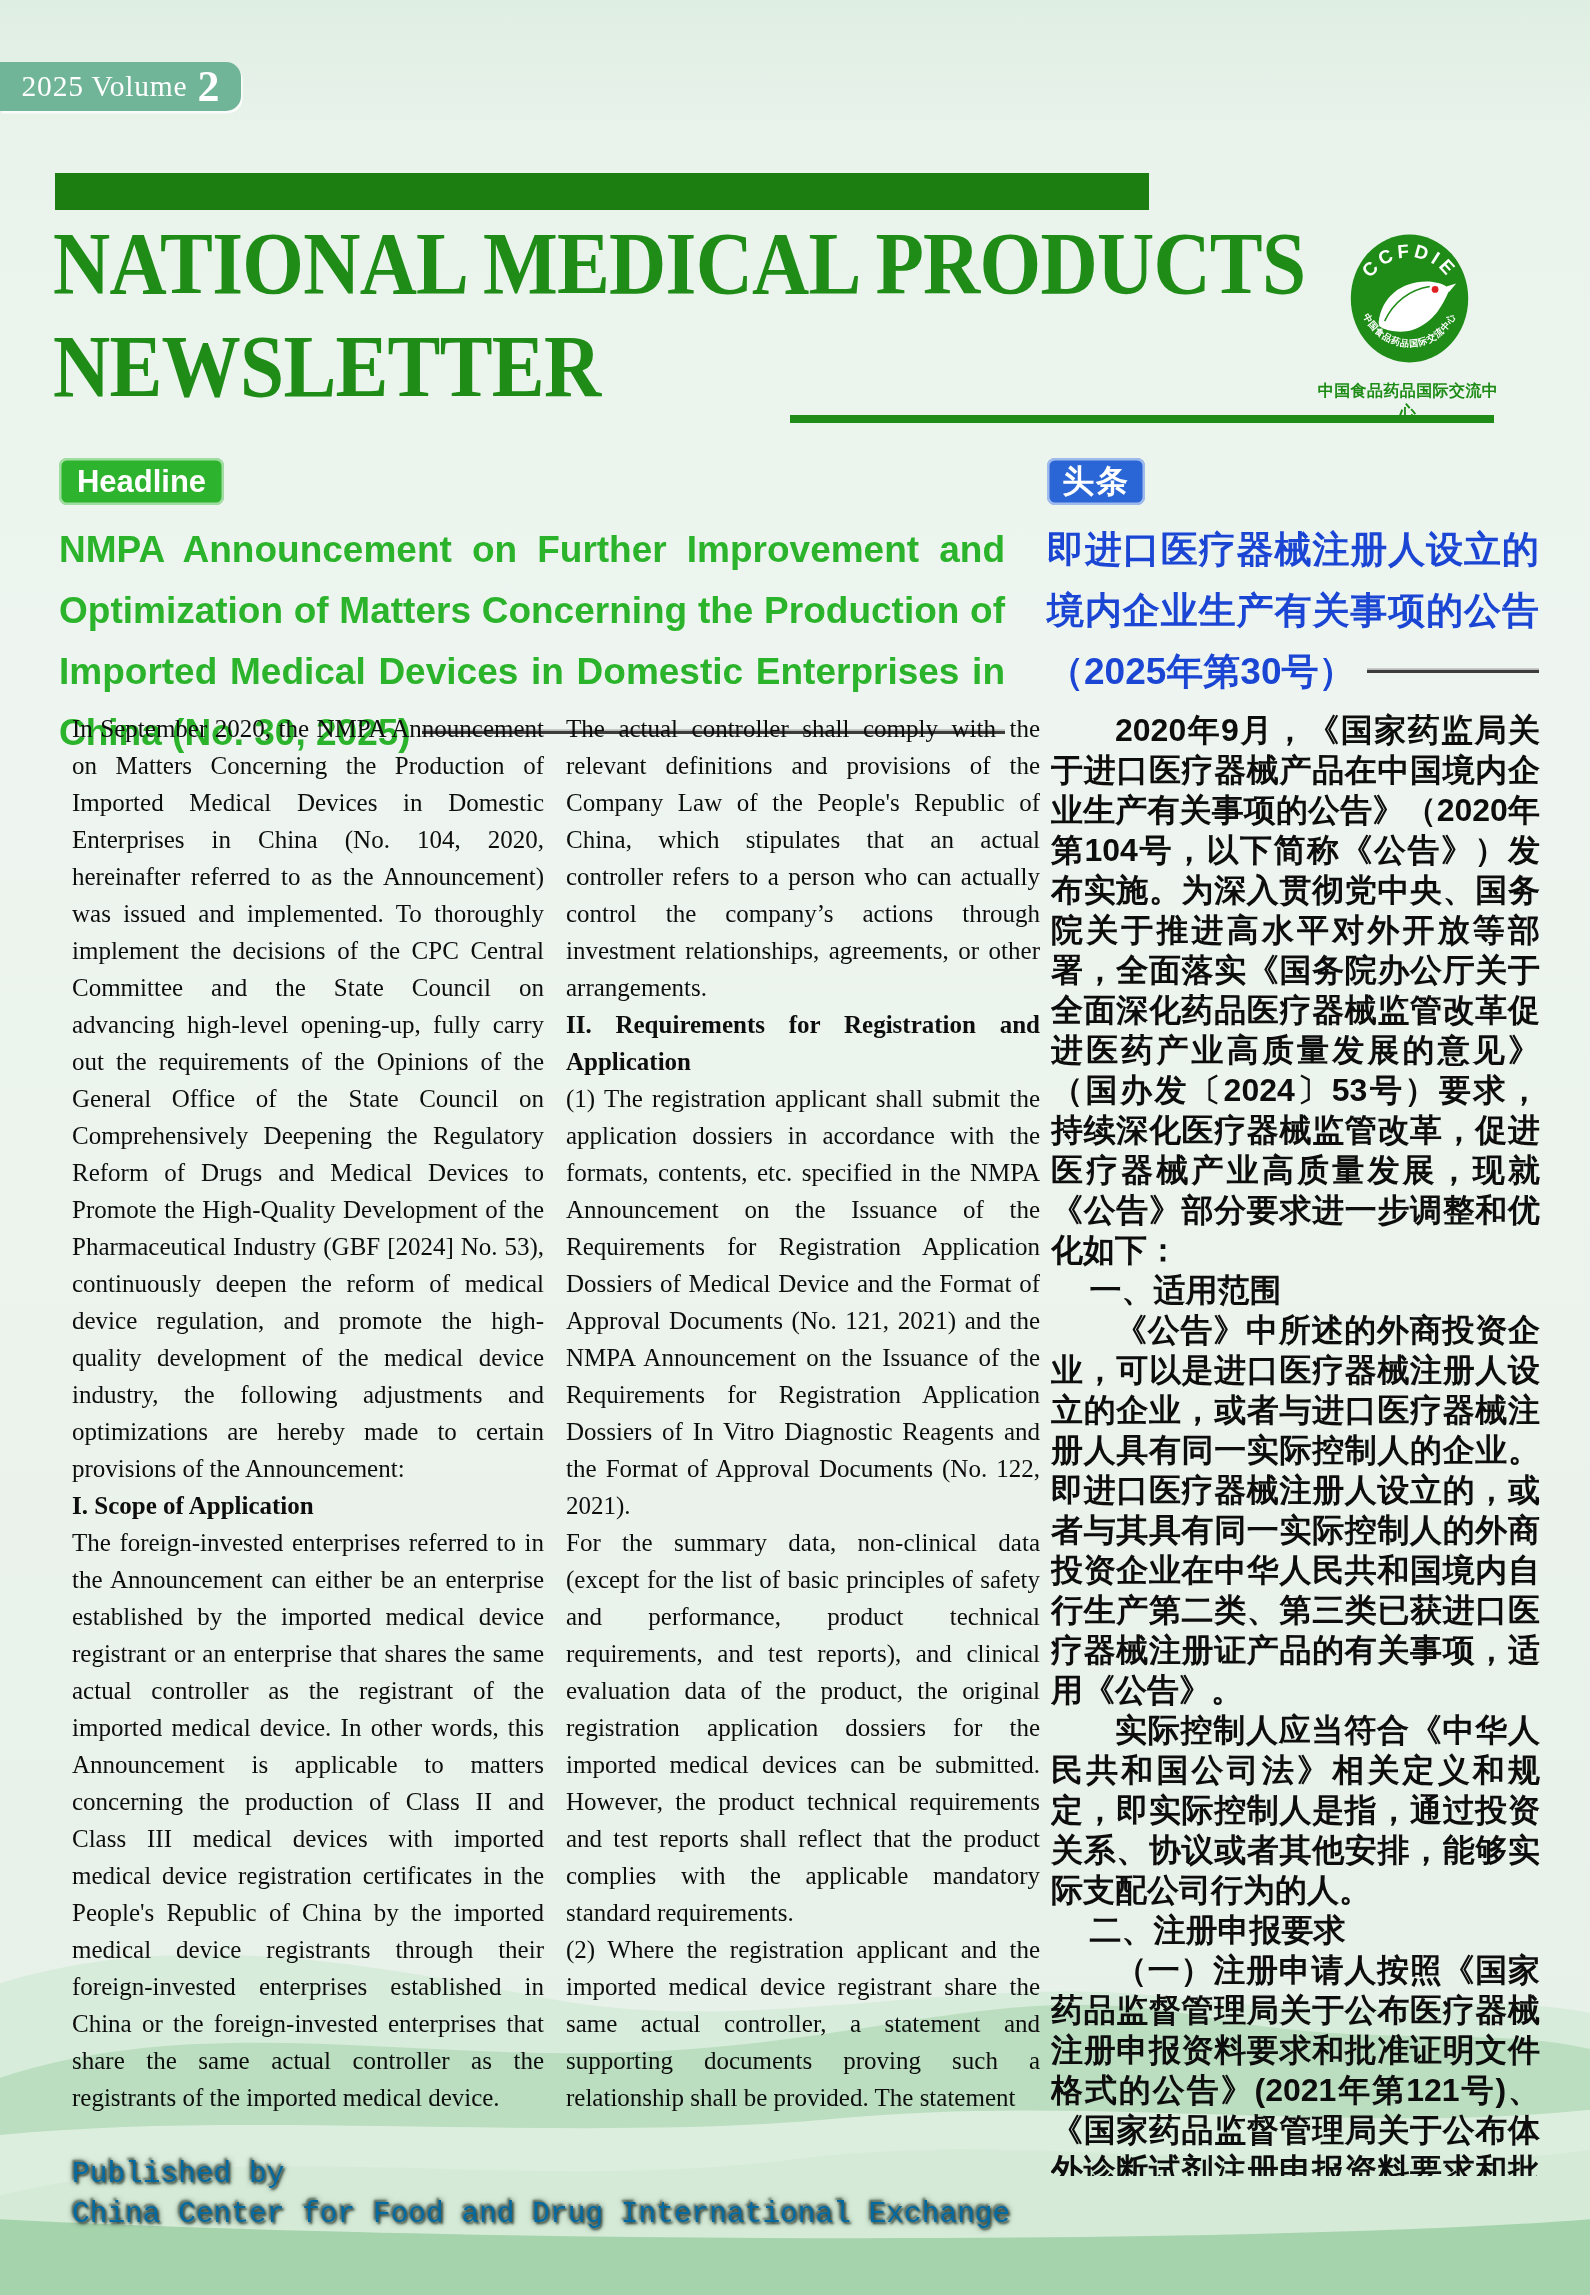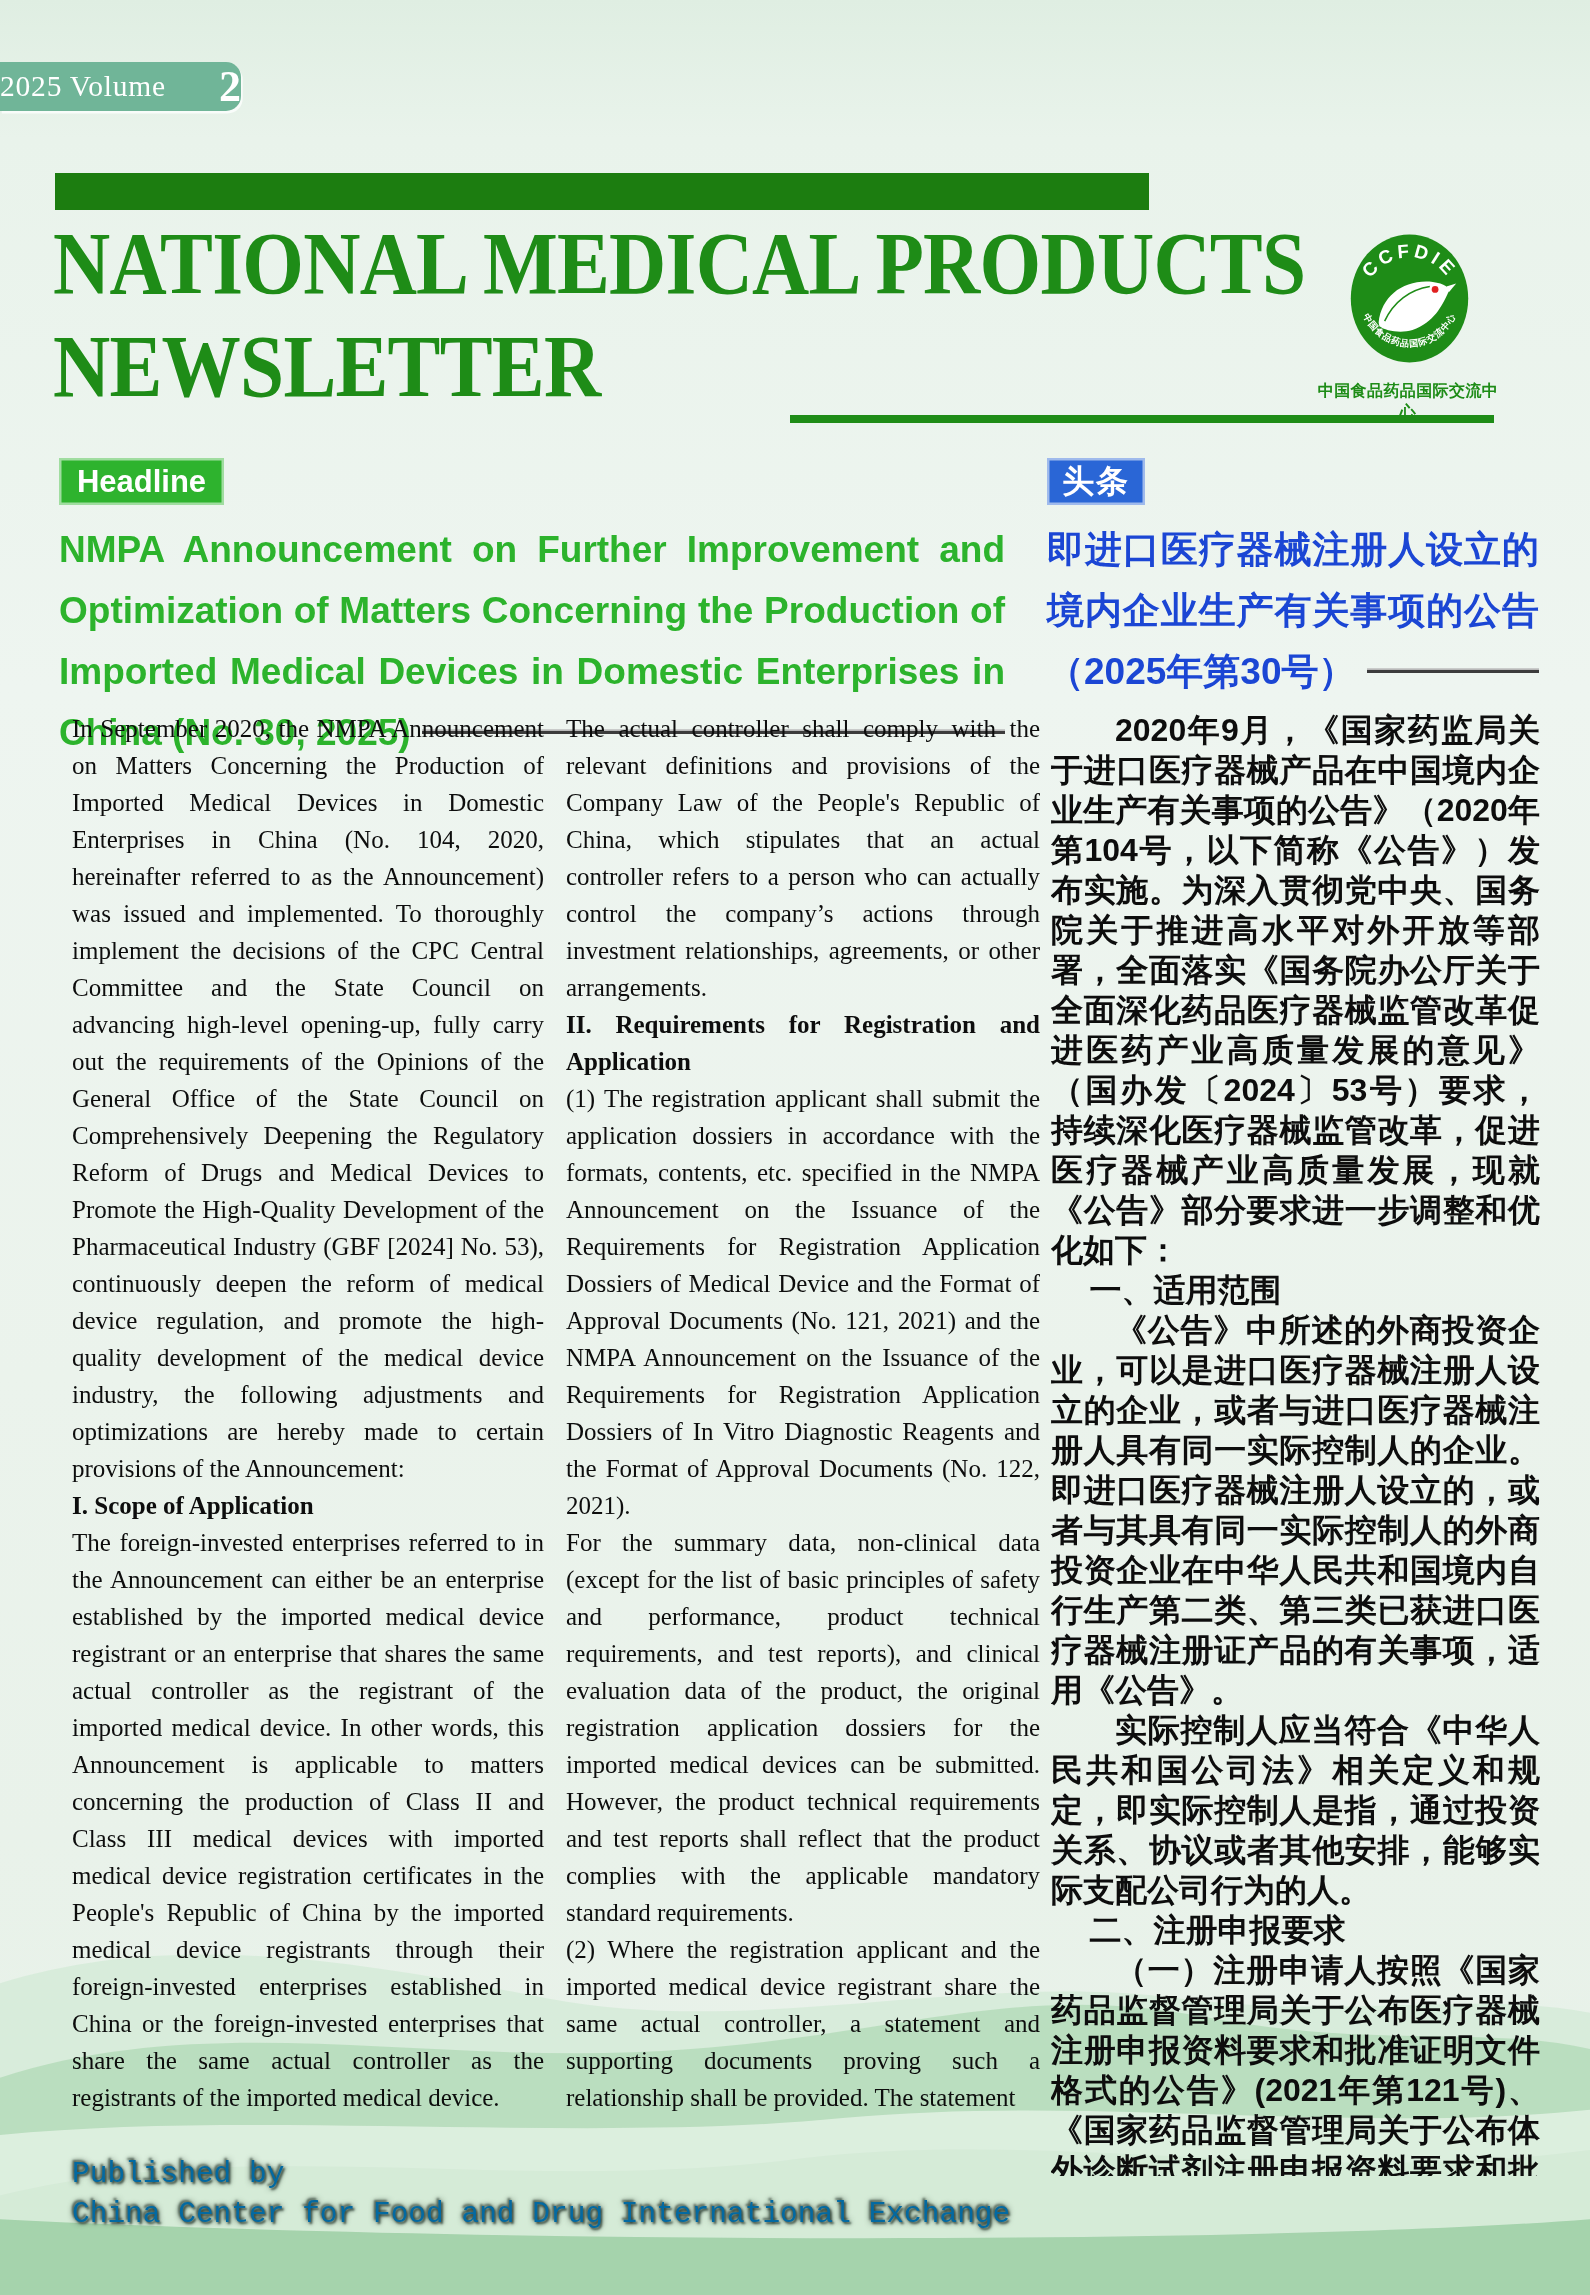--- a/index.html
+++ b/index.html
@@ -4,33 +4,33 @@
 <style>
   html,body{margin:0;padding:0;}
   body{
     width:1590px;height:2295px;position:relative;overflow:hidden;
     background:linear-gradient(180deg,#dfeee2 0%,#e9f3eb 6%,#eef5f0 30%,#ebf3ec 60%,#e7f1e8 100%);
     font-family:"Liberation Serif", serif;color:#0d0d0d;
   }
   .abs{position:absolute;}
   
   .vol-pill{left:0;top:62px;width:241px;height:49px;background:#70b598;
-    border-radius:0 15px 15px 0;display:flex;align-items:center;justify-content:space-between;gap:10px;
+    border-radius:0 15px 15px 0;display:flex;align-items:center;justify-content:center;gap:10px;
     color:#fff;box-shadow:1.7px 2.5px 0 rgba(255,255,255,.75);}
   .vol-pill .vol-text{font-size:29.5px;letter-spacing:0.8px;}
   .vol-pill .vol-num{font-size:44px;font-weight:bold;line-height:1;}
   .green-bar{left:55px;top:173px;width:1094px;height:37px;background:#1c7d10;}
   .title{left:53px;top:212px;width:1433px;color:#1e8c17;font-weight:bold;
     font-size:88px;line-height:103px;letter-spacing:-0.8px;transform:scaleX(.9);transform-origin:left top;white-space:nowrap;}
   .title-rule{left:790px;top:415px;width:704px;height:7.6px;background:#1e8c17;}
   .logo{left:1338px;top:224px;width:143px;height:152px;}
   .org-name{left:1311px;top:381px;width:194px;text-align:center;color:#1e8c17;
     font-family:"Liberation Sans",sans-serif;font-weight:bold;font-size:16px;letter-spacing:0.4px;}
   
-  .badge{height:47px;border-radius:0;display:flex;align-items:center;justify-content:center;
+  .badge{height:47px;border-radius:8px;display:flex;align-items:center;justify-content:center;
     font-family:"Liberation Sans",sans-serif;font-weight:bold;color:#fff;
     box-shadow:inset 0 0 0 2.5px rgba(255,255,255,.55);}
   .badge-en{left:59px;top:458px;width:165px;background:#2eb32e;font-size:31px;}
   .badge-cn{left:1047px;top:458px;width:98px;background:#2a66d6;font-size:32px;letter-spacing:1.7px;}
   
   .hl-en{left:59px;top:519px;width:946px;color:#2cb32c;
     font-family:"Liberation Sans",sans-serif;font-weight:bold;font-size:37px;line-height:61px;}
   .hl-cn{left:1047px;top:519px;width:492px;color:#1b46d4;
     font-family:"Liberation Sans",sans-serif;font-weight:bold;font-size:37px;line-height:61px;}
   .jline{text-align:justify;text-align-last:justify;}

